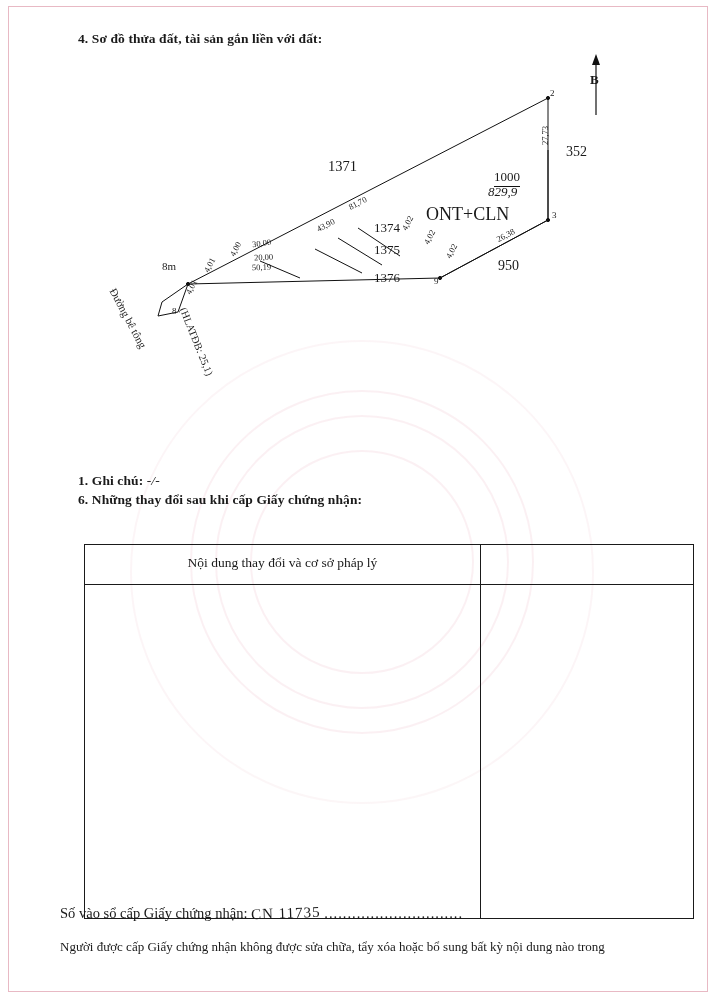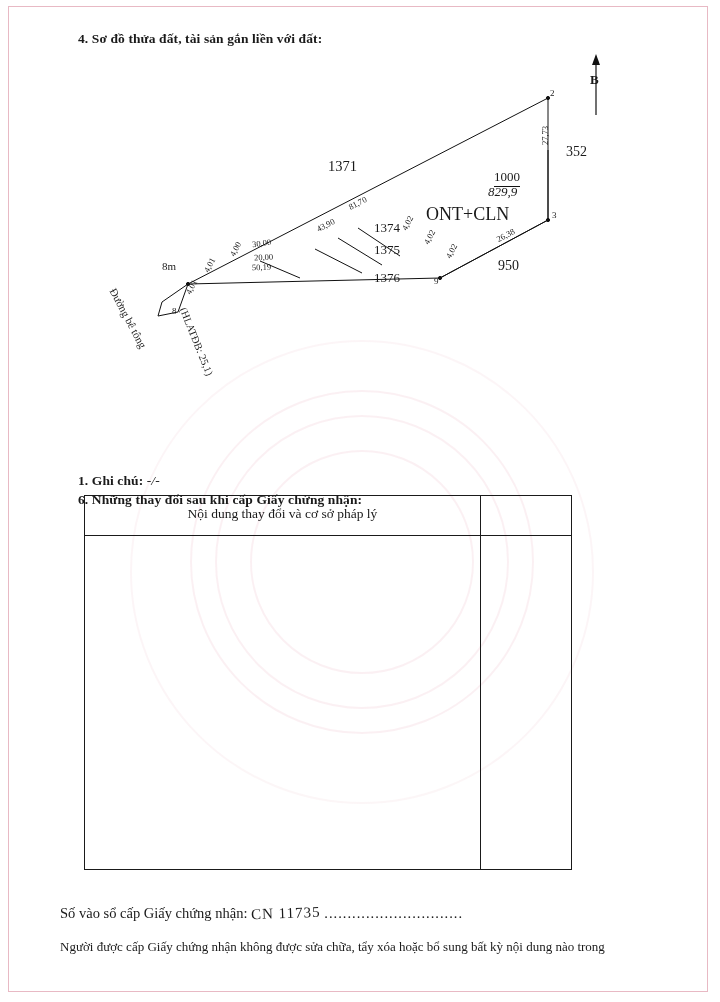--- a/index.html
+++ b/index.html
@@ -61,22 +61,22 @@
 
   .map-label {
     position: absolute;
     font-family: "Liberation Serif", serif;
     white-space: nowrap;
   }
 
   
   .changes-table {
     position: absolute;
-    left: 84px; top: 495px;
-    width: 488px; height: 375px;
+    left: 84px; top: 544px;
+    width: 610px; height: 375px;
     border: 1px solid #1a1a1a;
     box-sizing: border-box;
     padding-left: 44px;
   }
   .changes-table .col-split {
     position: absolute;
     left: 395px; top: 0;
     width: 1px; height: 100%;
     background: #1a1a1a;
   }

